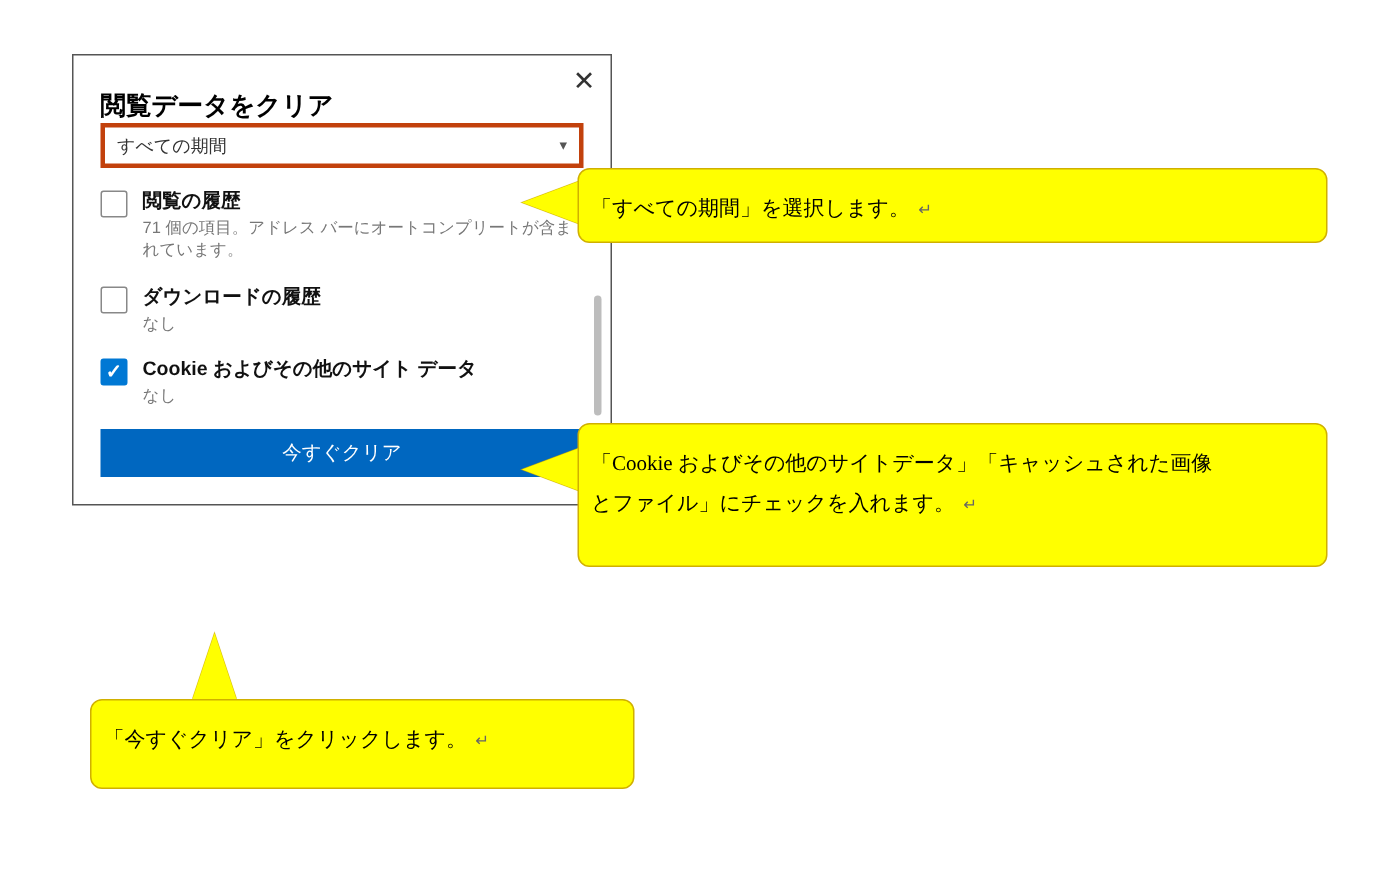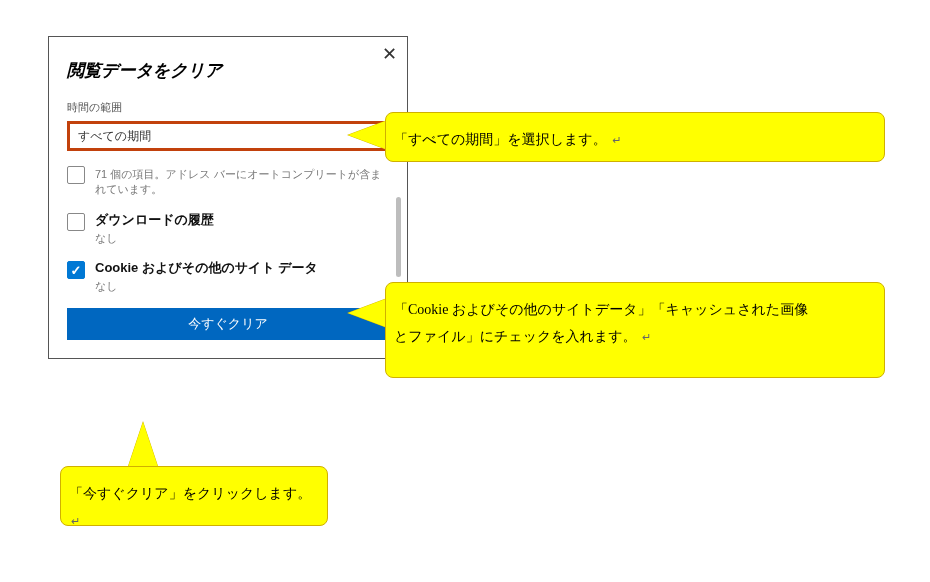--- a/index.html
+++ b/index.html
@@ -31,22 +31,20 @@
     font-size: 18px;
     line-height: 1;
     color: #333;
     cursor: pointer;
     font-family: Arial, sans-serif;
   }
   .dialog-title {
     font-size: 17px;
     font-weight: 600;
     color: #000;
-    margin-bottom: 18px;
-    font-style: italic;
   }
   .field-label {
     font-size: 11px;
     color: #555;
     margin-bottom: 6px;
   }
   .select {
     width: 100%;
     border: 3px solid #c2410c;
     height: 30px;
@@ -179,42 +177,42 @@
     filter: drop-shadow(0 -1px 0 #d0b000);
   }
 
   
   #callout1 { left: 385px; top: 112px; width: 500px; height: 50px; }
   #arrow1   { left: 348px; top: 120px; }
 
   #callout2 { left: 385px; top: 282px; width: 500px; height: 96px; }
   #arrow2   { left: 348px; top: 298px; }
 
-  #callout3 { left: 60px;  top: 466px; width: 268px; height: 60px; }
+  #callout3 { left: 60px;  top: 466px; width: 363px; height: 60px; }
   #arrow3   { left: 128px; top: 422px; }
 </style>
 </head>
 <body>
 
 <div class="dialog">
 
   <div class="close-x">✕</div>
 
   <div class="dialog-title">閲覧データをクリア</div>
 
-  <div class="field-label">時間の範囲</div>
 
   <div class="select">
     <span>すべての期間</span>
     <span class="chev">▾</span>
   </div>
 
   <div class="check-row">
     <div class="checkbox"></div>
     <div class="check-text">
+      <div class="line1">閲覧の履歴</div>
       <div class="line2">71 個の項目。アドレス バーにオートコンプリートが含まれています。</div>
     </div>
   </div>
 
   <div class="check-row">
     <div class="checkbox"></div>
     <div class="check-text">
       <div class="line1">ダウンロードの履歴</div>
       <div class="line2">なし</div>
     </div>

